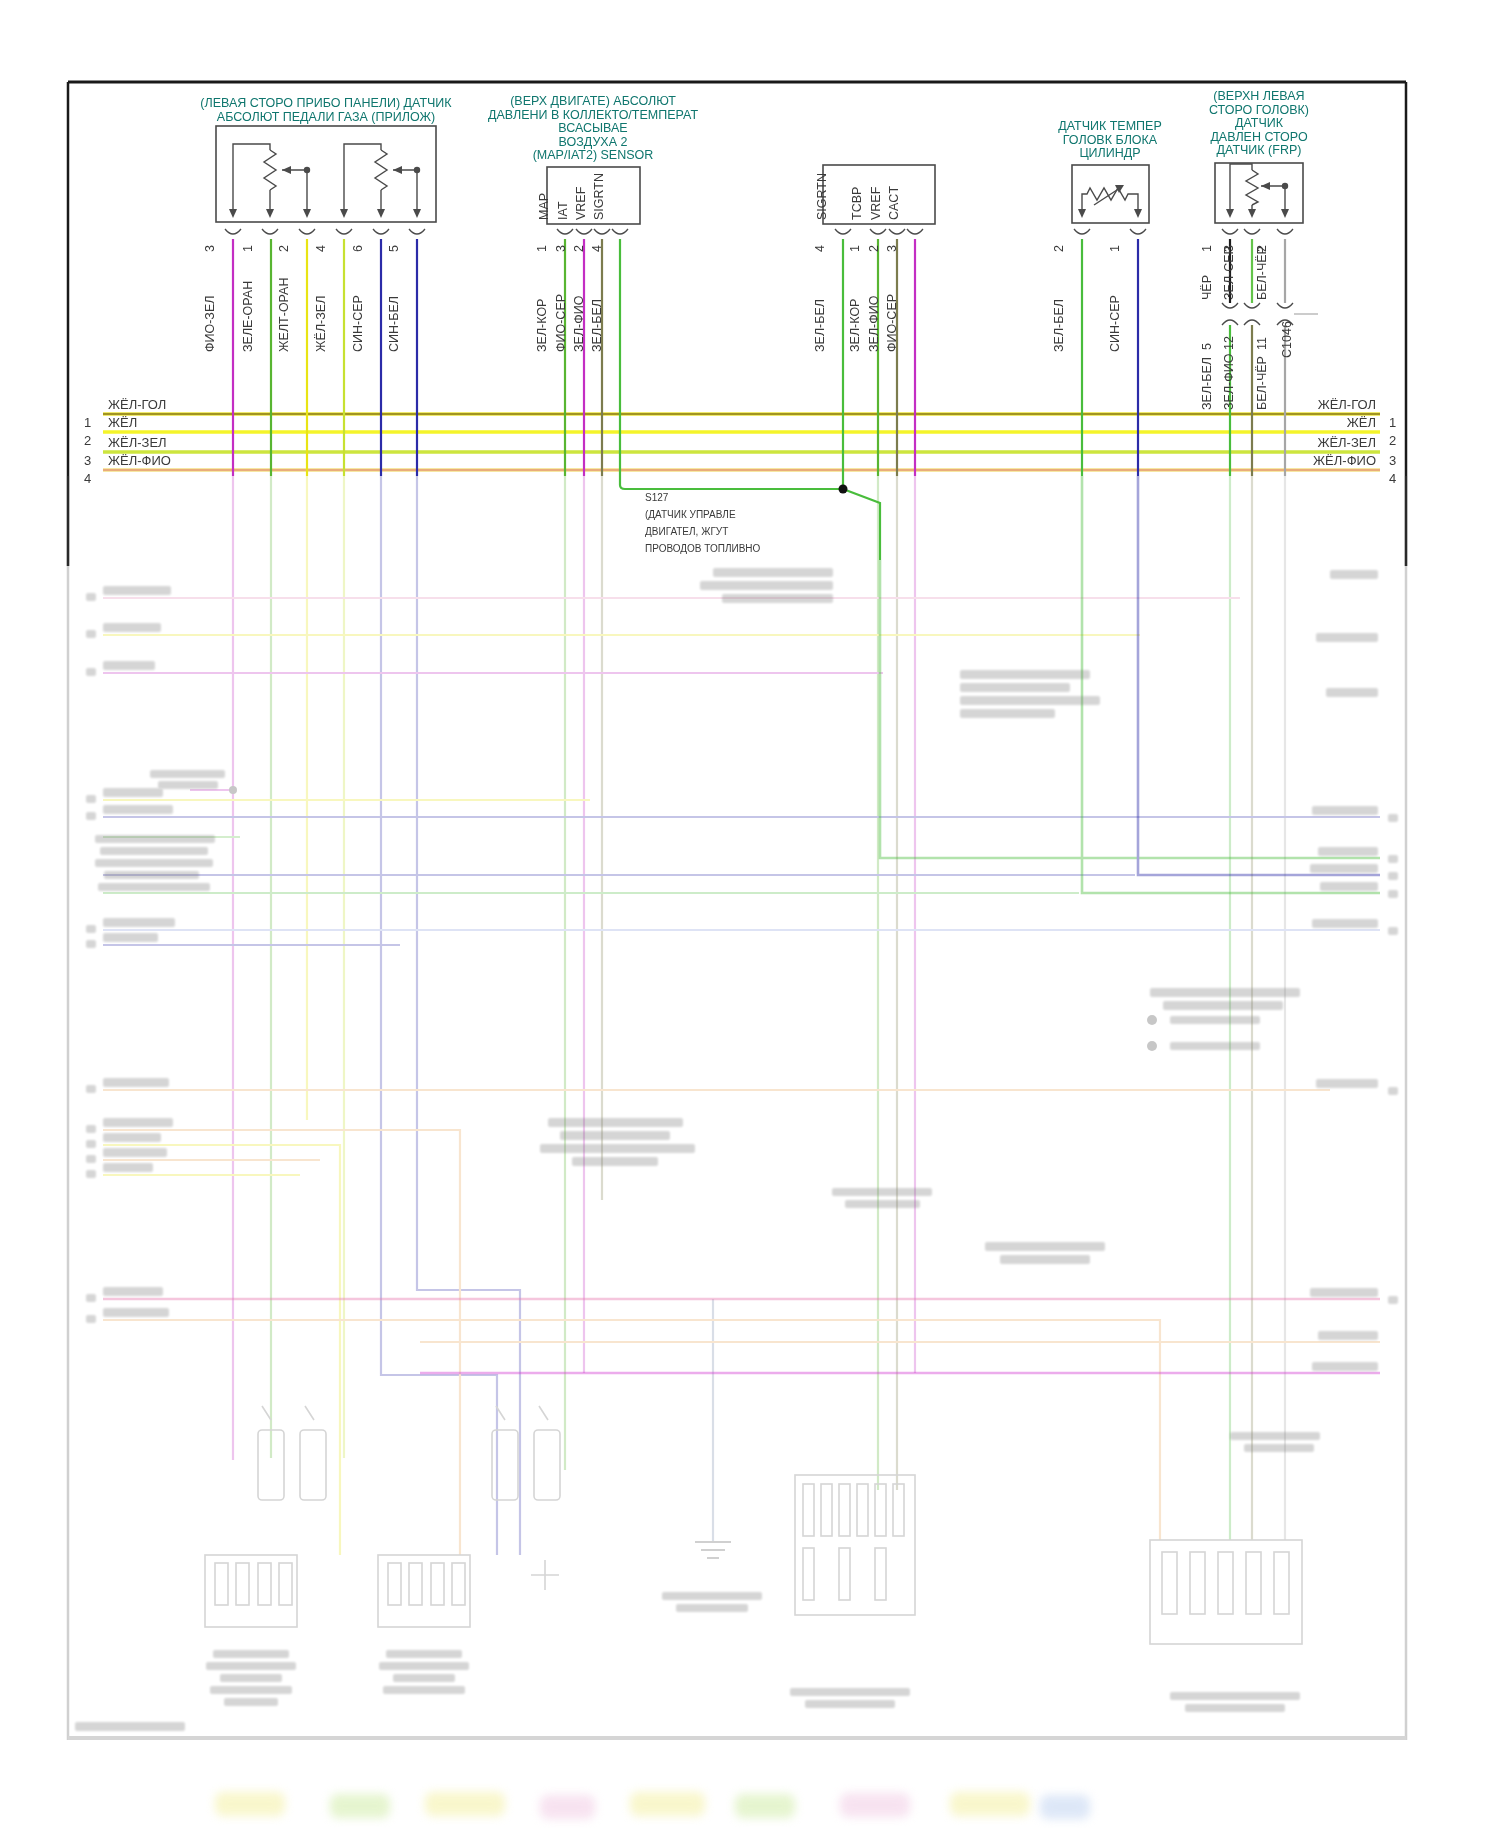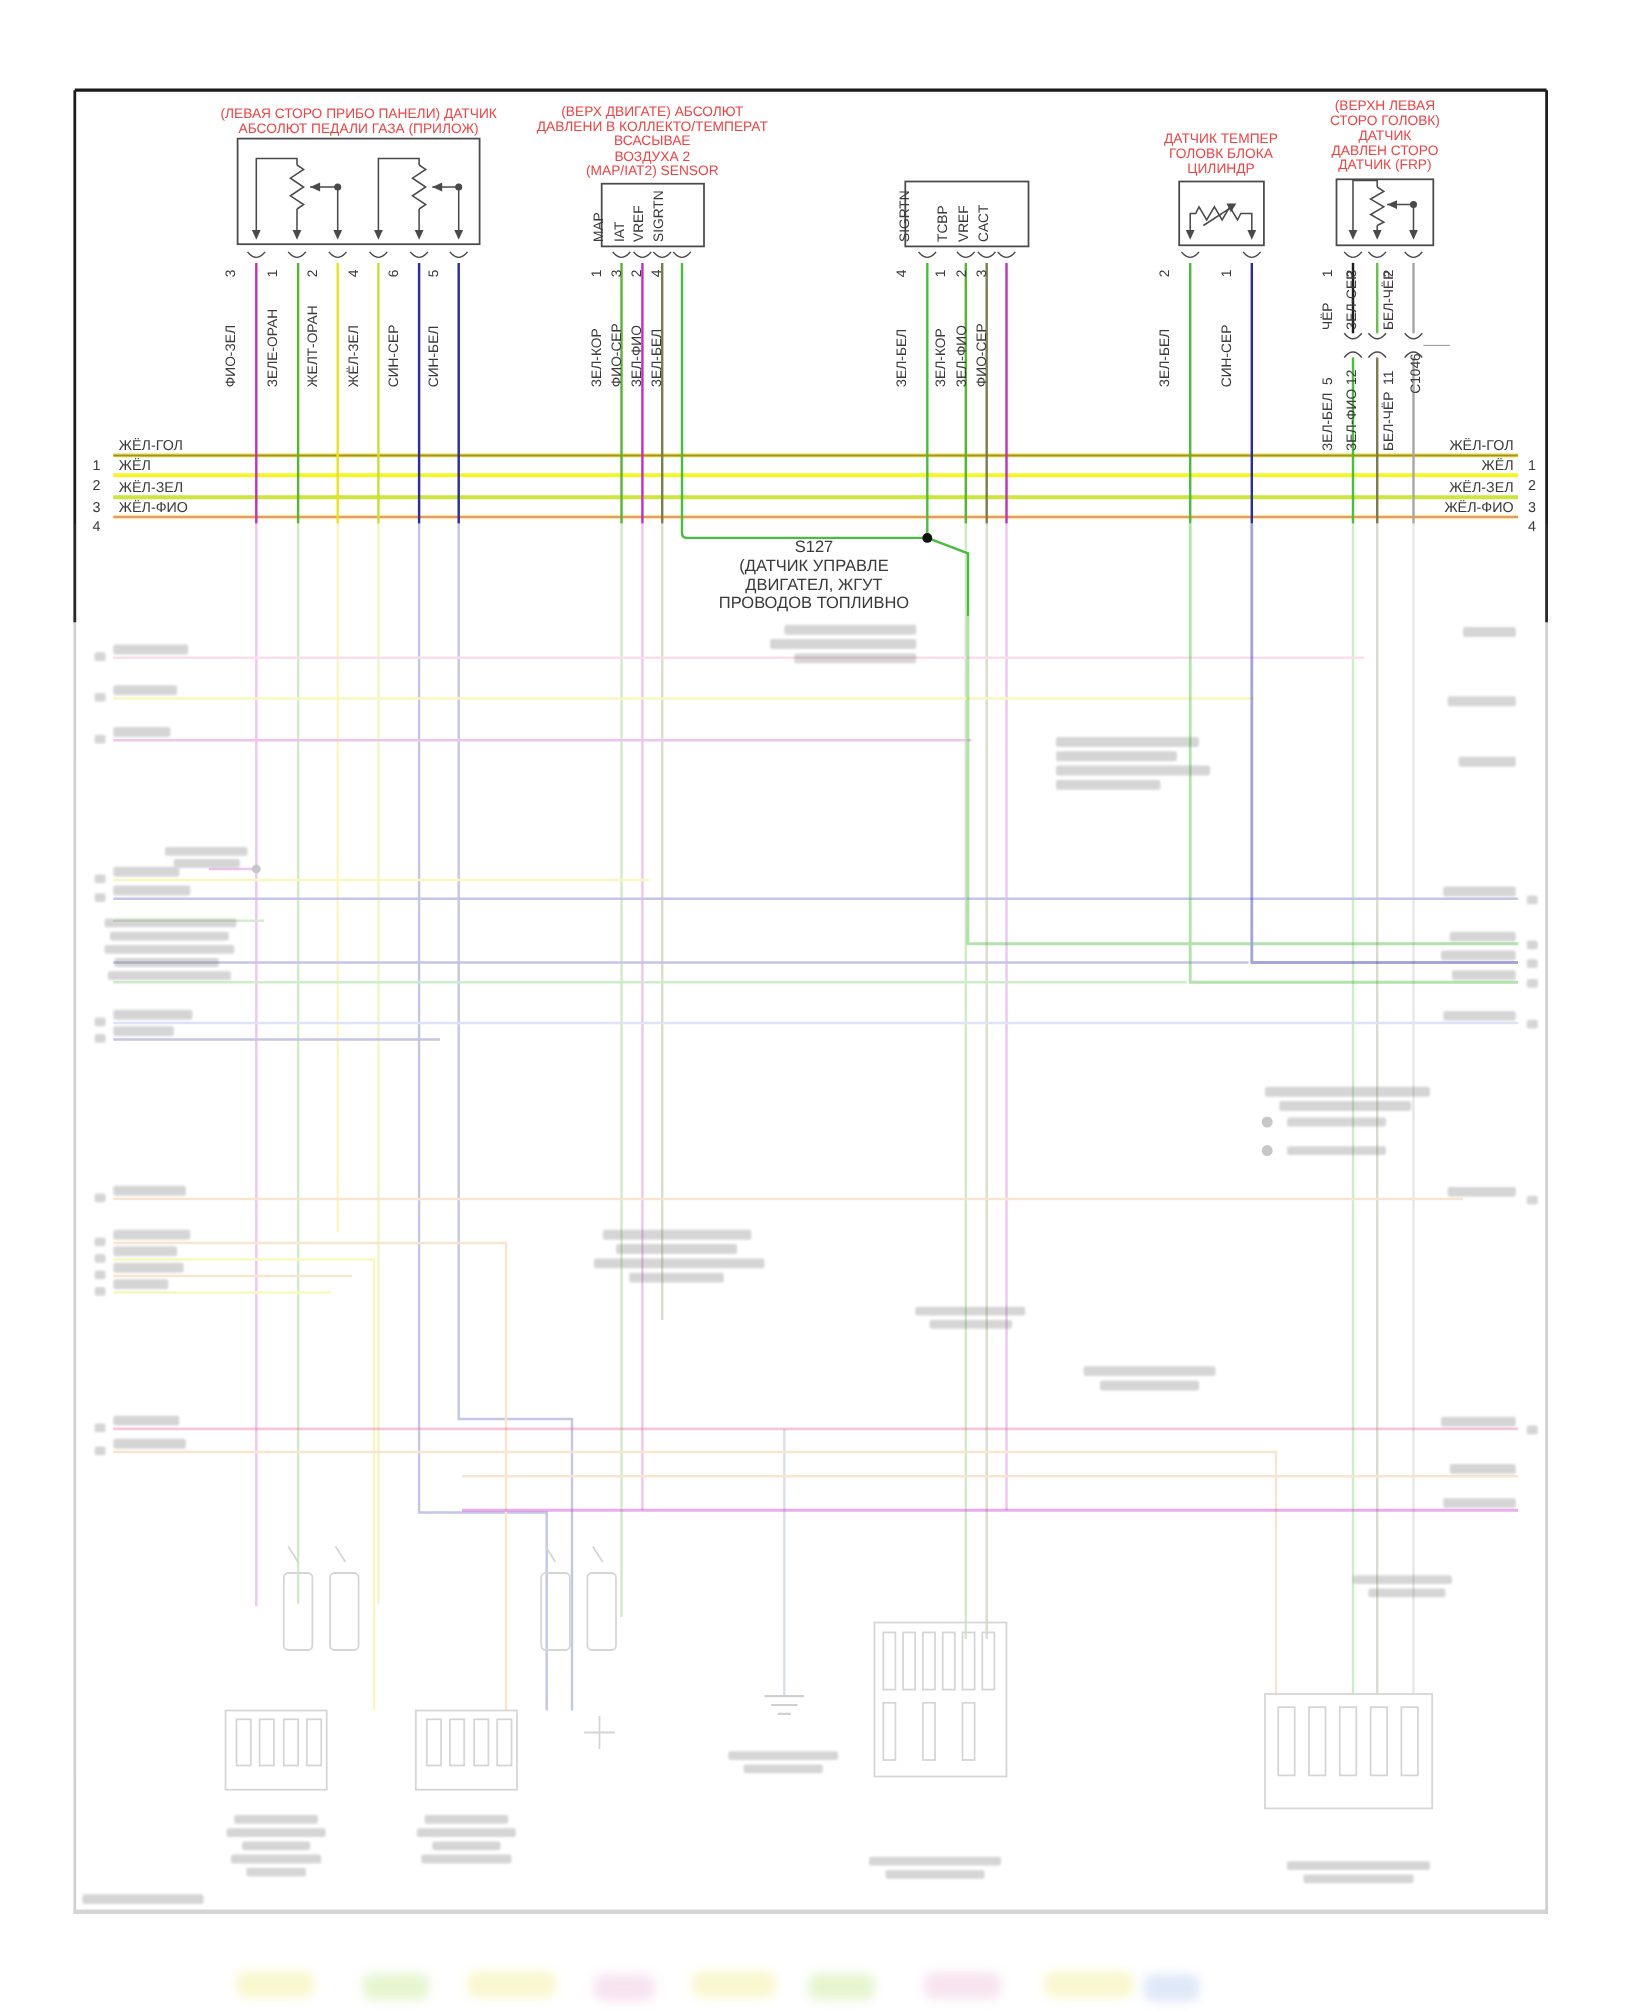--- a/index.html
+++ b/index.html
@@ -1,25 +1,25 @@
 <!DOCTYPE html>
 <html><head>
 <meta charset="utf-8">
 <style>
   html,body{margin:0;padding:0;background:#fff;}
   .canvas{position:relative;width:1500px;height:1828px;background:#fff;overflow:hidden;
           font-family:"Liberation Sans",sans-serif;color:#3a3a3a;}
   svg{position:absolute;left:0;top:0;}
   .rot{position:absolute;transform:rotate(-90deg);transform-origin:0 100%;white-space:nowrap;
        font-size:12.5px;line-height:13px;height:13px;color:#3a3a3a;}
-  .ttl{position:absolute;text-align:center;font-size:12.5px;line-height:13.5px;color:#ef4444;}
+  .ttl{position:absolute;text-align:center;font-size:12.5px;line-height:13.5px;color:#0f766e;}
   .busl{position:absolute;font-size:13px;line-height:14px;white-space:nowrap;color:#3a3a3a;}
   .busn{position:absolute;font-size:13px;color:#3a3a3a;}
-  .s127{position:absolute;left:645px;top:489px;width:190px;text-align:center;
-        font-size:15px;line-height:17px;color:#3a3a3a;}
+  .s127{position:absolute;left:645px;top:489px;width:190px;text-align:left;
+        font-size:10px;line-height:17px;color:#3a3a3a;}
   .faded{position:absolute;left:0;top:0;opacity:.27;}
   .faded2{position:absolute;left:0;top:0;opacity:.42;}
   .blobs{position:absolute;left:0;top:0;width:1500px;height:1828px;opacity:.3;}
   .fb{position:absolute;background:#777;height:9px;border-radius:2px;filter:blur(1px);}
   .smudge{position:absolute;height:24px;border-radius:8px;filter:blur(5px);opacity:.5;}
 </style>
 </head>
 <body>
 
 <div class="canvas">

